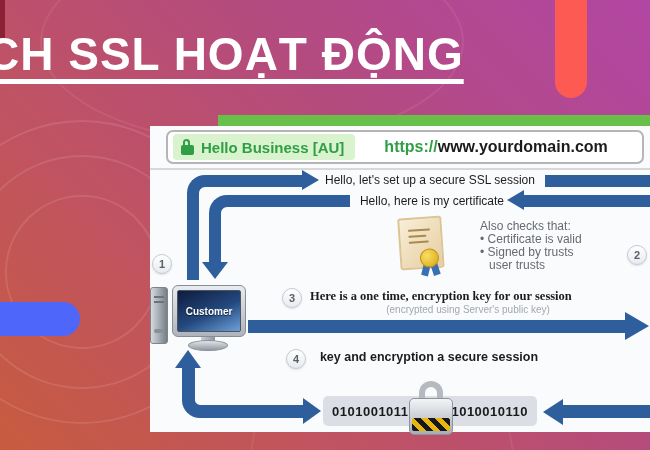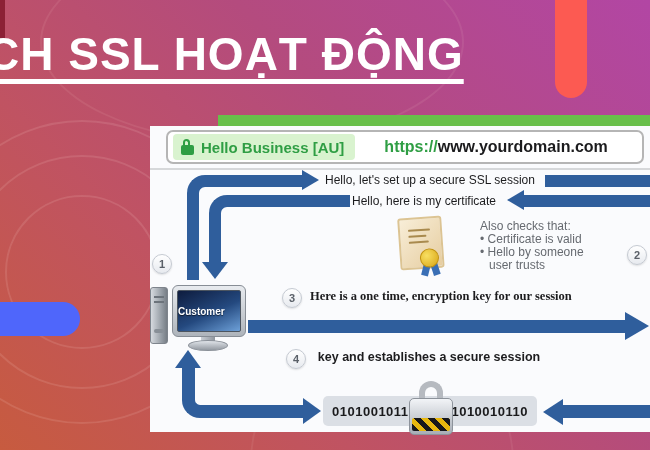--- a/index.html
+++ b/index.html
@@ -54,21 +54,21 @@
   .ah-r  { border-top:10.5px solid transparent; border-bottom:10.5px solid transparent; border-left:17px solid #2f5e9c; }
   .ah-l  { border-top:10.5px solid transparent; border-bottom:10.5px solid transparent; border-right:17px solid #2f5e9c; }
   .ah-d  { border-left:13px solid transparent; border-right:13px solid transparent; border-top:17px solid #2f5e9c; }
   .ah-u  { border-left:13.5px solid transparent; border-right:13.5px solid transparent; border-bottom:18px solid #2f5e9c; }
   .ah-r-big { border-top:14.5px solid transparent; border-bottom:14.5px solid transparent; border-left:24px solid #2f5e9c; }
   .ah-l-big { border-top:13px solid transparent; border-bottom:13px solid transparent; border-right:20px solid #2f5e9c; }
   .ah-r-med { border-top:13px solid transparent; border-bottom:13px solid transparent; border-left:18px solid #2f5e9c; }
 
   .flow-text { position:absolute; color:#1c1c1e; font-size:12px; font-weight:400; white-space:nowrap; }
   .msg1 { left:323px; top:173px; width:214px; text-align:center; }
-  .msg2 { left:352px; top:194px; width:152px; text-align:left; }
+  .msg2 { left:352px; top:194px; width:152px; text-align:right; }
 
   .num-badge {
     position:absolute; width:20px; height:20px; border-radius:50%;
     background:linear-gradient(#ffffff,#e7eaef); border:1px solid #c5cad2; box-sizing:border-box;
     color:#5a6068; font-size:11px; font-weight:700; display:flex; align-items:center; justify-content:center;
     box-shadow:0 1px 2px rgba(0,0,0,0.12);
   }
   .b1 { left:152px; top:254px; } .b2 { left:627px; top:245px; }
   .b3 { left:282px; top:288px; } .b4 { left:286px; top:349px; }
 
@@ -81,21 +81,21 @@
   .cert .seal { position:absolute; left:20px; top:32px; width:19px; height:19px; border-radius:50%; background:radial-gradient(circle at 35% 35%, #f8df62, #d9a513); border:1px solid #c29310; box-sizing:border-box; }
 
   .checks { position:absolute; left:480px; top:220px; color:#666a70; font-size:12px; line-height:13px; }
   .checks .ind { padding-left:9px; }
 
   .tower { position:absolute; left:150px; top:287px; width:18px; height:57px; background:linear-gradient(90deg,#d6dadf,#9299a1 70%,#767d85); border-radius:3px; border:1px solid #7e848c; box-sizing:border-box; }
   .tower .slot { position:absolute; left:3px; width:10px; height:2px; background:#6c737b; }
   .tower .s1 { top:8px; } .tower .s2 { top:13px; } .tower .s3 { bottom:10px; height:4px; border-radius:2px; background:#888f97; }
 
   .monitor { position:absolute; left:172px; top:285px; width:74px; height:52px; background:linear-gradient(#e8ebef,#aeb4bb); border:1px solid #878d95; border-radius:6px; box-sizing:border-box; }
-  .screen { position:absolute; left:4px; top:4px; right:4px; bottom:4px; background:linear-gradient(155deg,#0e1c3e 0%,#24497f 55%,#6da0d8 100%); border:1px solid #4c5560; border-radius:2px; display:flex; align-items:center; justify-content:flex-start; }
+  .screen { position:absolute; left:4px; top:4px; right:4px; bottom:4px; background:linear-gradient(155deg,#0e1c3e 0%,#24497f 55%,#6da0d8 100%); border:1px solid #4c5560; border-radius:2px; display:flex; align-items:center; justify-content:center; }
   .screen span { color:#ffffff; font-size:10px; font-weight:700; text-shadow:0 1px 1px rgba(0,0,0,0.6); }
   .stand-neck { position:absolute; left:201px; top:336px; width:14px; height:7px; background:linear-gradient(90deg,#c9ced4,#8f959d); }
   .stand-base { position:absolute; left:188px; top:340px; width:40px; height:11px; border-radius:50%; background:linear-gradient(#dfe3e8,#949aa2); border:1px solid #8a9098; box-sizing:border-box; }
 
   .step3-text { left:310px; top:289px; font-size:12.5px; font-weight:600;font-family:Liberation Serif, serif; }
   .step3-sub { position:absolute; left:310px; top:304px; width:316px; text-align:center; color:#a2a8ae; font-size:10px; white-space:nowrap; }
   .step4-text { position:absolute; left:296px; top:351px; width:266px; text-align:center; color:#1c1c1e; font-size:12.5px; font-weight:600; line-height:13.5px; }
 
   .binary-box { position:absolute; left:323px; top:396px; width:214px; height:30px; background:#dbdfe5; border-radius:5px; display:flex; align-items:center; justify-content:space-between; padding:0 9px; box-sizing:border-box; z-index:2; }
   .binary-box span { font-size:13px; font-weight:700; color:#1a1a1c; letter-spacing:0.5px; }
@@ -155,21 +155,21 @@
     <div class="ln l1"></div>
       <div class="ln l2"></div>
       <div class="ln l3"></div>
     <div class="rib ra"></div>
       <div class="rib rb"></div>
     <div class="seal"></div>
   </div>
   <div class="checks">
     <div>Also checks that:</div>
     <div>• Certificate is valid</div>
-    <div>• Hello by someone</div>
+    <div>• Signed by trusts</div>
     <div class="ind">user trusts</div>
   </div>
 
   <div class="num-badge b1">1</div>
   <div class="num-badge b2">2</div>
   <div class="num-badge b3">3</div>
   <div class="num-badge b4">4</div>
 
   <div class="tower">
     <span class="slot s1"></span>
@@ -178,25 +178,26 @@
   </div>
   <div class="stand-neck"></div>
   <div class="stand-base"></div>
   <div class="monitor">
     <div class="screen">
         <span>Customer</span>
       </div>
   </div>
 
   <div class="flow-text step3-text">Here is a one time, encryption key for our session</div>
+  <div class="step3-sub">(encrypted using Server's public key)</div>
   <div class="bar" style="left:248px; top:320px; width:377px; height:13px;"></div>
   <div class="ah ah-r-big" style="left:625px; top:312px;"></div>
 
   <div class="step4-text">
-    <div>key and establishes a secure session</div>
+    <div>key and encryption a secure session</div>
   </div>
 
   <div class="ah ah-u" style="left:175px; top:350px;"></div>
   <div class="elbow-bl" style="left:182px; top:368px; width:121px; height:50px;"></div>
   <div class="ah ah-r-med" style="left:303px; top:398px;"></div>
   <div class="ah ah-l-big" style="left:543px; top:399px;"></div>
   <div class="bar" style="left:563px; top:405px; width:87px; height:13px;"></div>
 
   <div class="binary-box">
     <span>01010010110</span>

